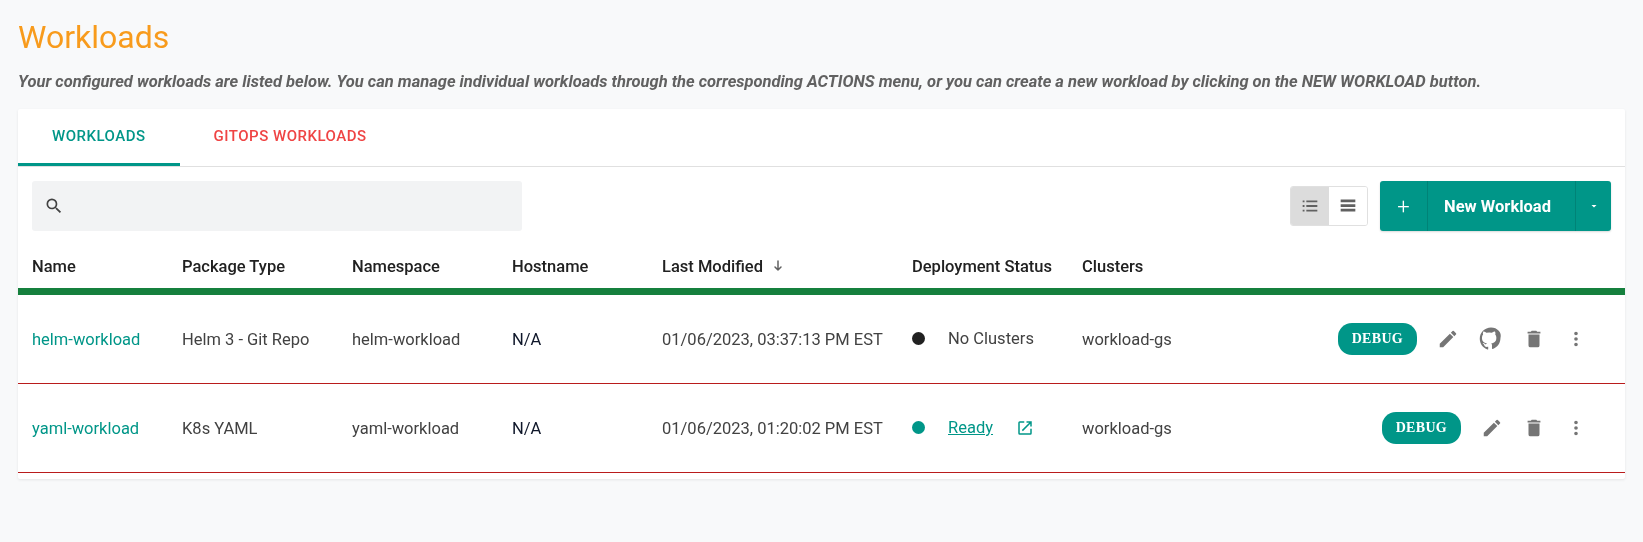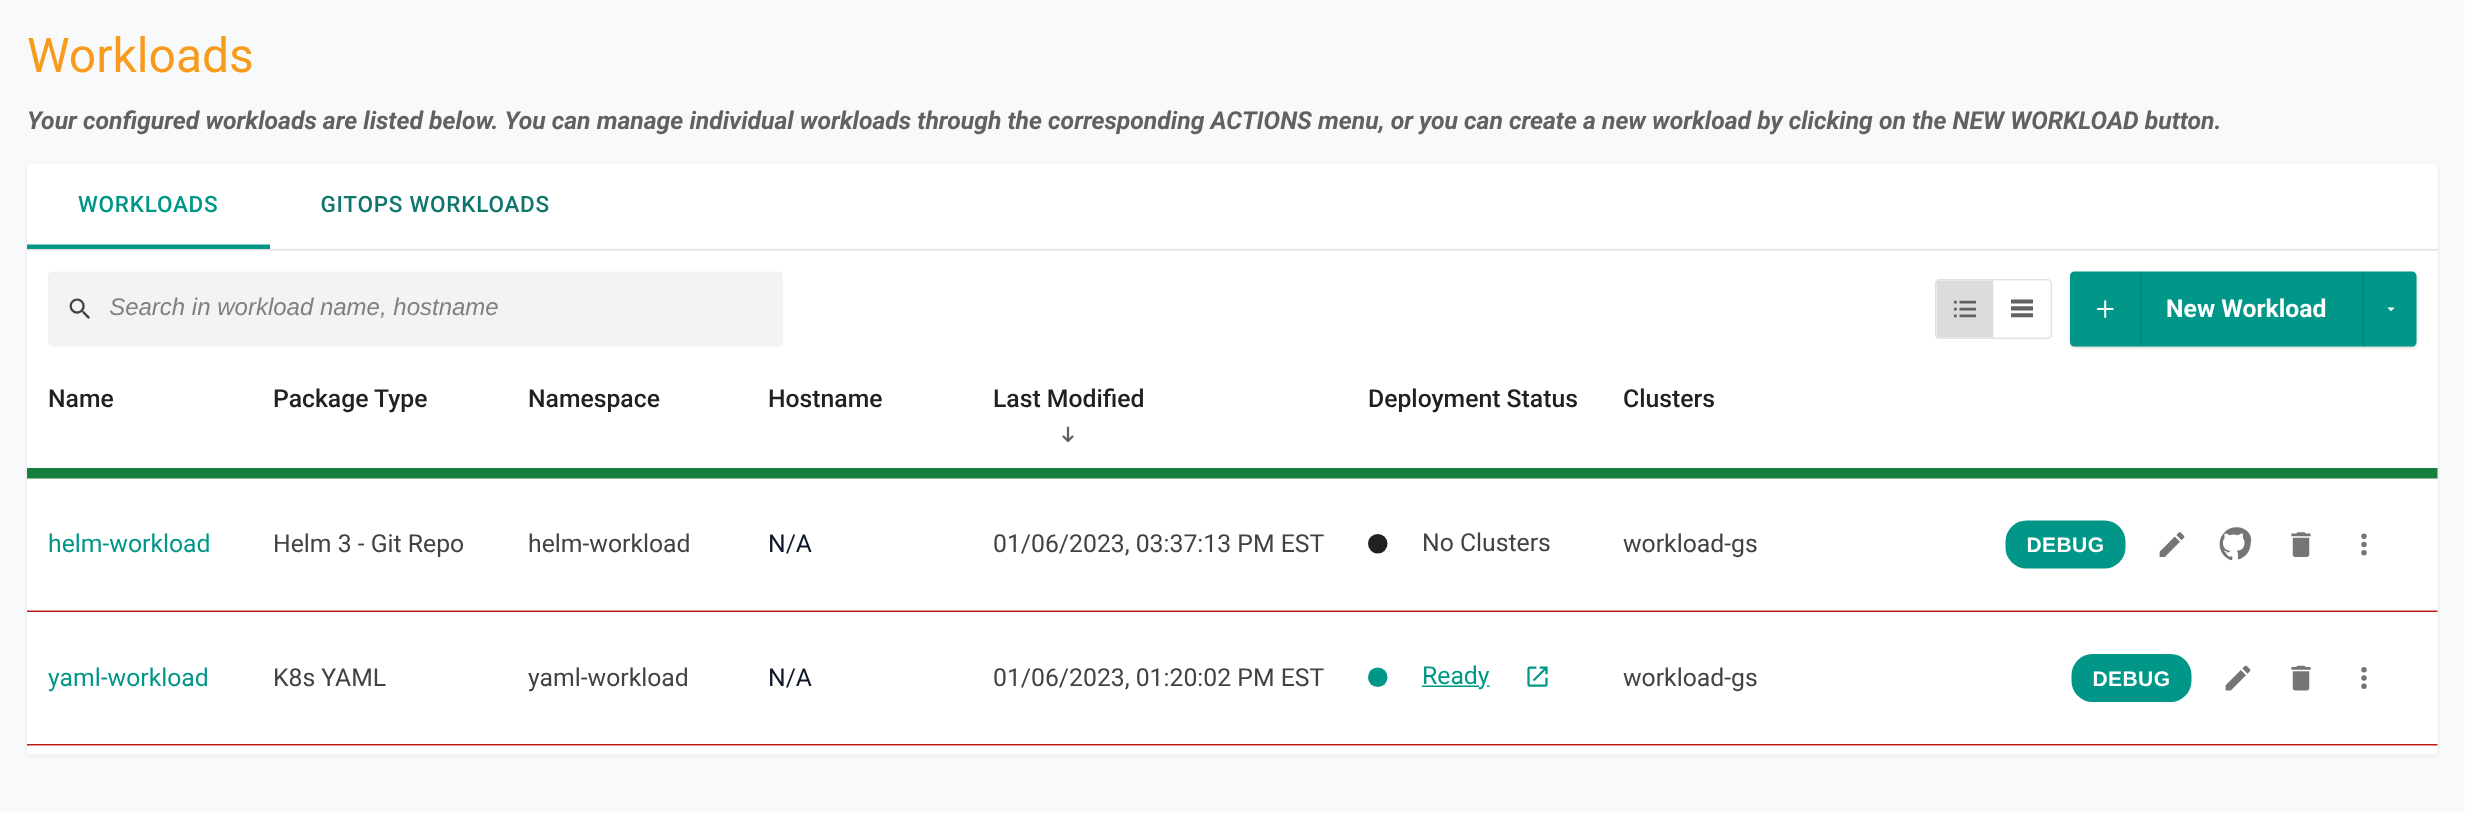--- a/index.html
+++ b/index.html
@@ -33,21 +33,21 @@
     padding-bottom: 6px;
   }
   .tabs {
     display: flex;
     border-bottom: 1px solid #e0e0e0;
   }
   .tab {
     padding: 18px 34px;
     letter-spacing: .5px;
     font-weight: 500;
-    color: #0f766e;
+    color: #ef4444;
     cursor: pointer;
     font-size: 15px;
   }
   .tab.active {
     color: #009688;
     border-bottom: 3px solid #009688;
   }
   .toolbar {
     display: flex;
     align-items: center;
@@ -144,21 +144,20 @@
     padding: 28px 14px;
     border-bottom: 1px solid #b91c1c;
     vertical-align: middle;
     color: #424242;
     font-size: 16.5px;
   }
   .th-sort {
     display: inline-flex;
     align-items: center;
     gap: 6px;
-    flex-direction: column;
   }
   .th-sort svg { fill: #616161; }
   .link { color: #009688; cursor: pointer; }
   .na { color: #0f172a; }
   .status {
     display: inline-flex;
     align-items: center;
     gap: 23px;
   }
   .status-dot {
@@ -173,20 +172,21 @@
   .debug-btn {
     background: #009688;
     color: #fff;
     border: none;
     border-radius: 14px;
     padding: 8px 14px;
     font-weight: 600;
     font-size: 14px;
     letter-spacing: .3px;
     cursor: pointer;
+    font-family: Liberation Serif, serif;
   }
   .ico { fill: #757575; cursor: pointer; }
   .col-name { width: 150px; }
   .col-pkg { width: 170px; }
   .col-ns { width: 160px; }
   .col-host { width: 150px; }
   .col-lm { width: 250px; }
   .col-ds { width: 170px; }
   .col-cl { width: 140px; }
 </style>
@@ -201,21 +201,20 @@
   <div class="tabs">
     <div class="tab active">WORKLOADS</div>
     <div class="tab">GITOPS WORKLOADS</div>
   </div>
 
   <div class="toolbar">
     <div class="search-wrap">
       <svg class="search-icon-svg" width="20" height="20" viewBox="0 0 24 24">
           <path d="M15.5 14h-.79l-.28-.27A6.471 6.471 0 0016 9.5 6.5 6.5 0 109.5 16c1.61 0 3.09-.59 4.23-1.57l.27.28v.79l5 4.99L20.49 19l-4.99-5zm-6 0C7.01 14 5 11.99 5 9.5S7.01 5 9.5 5 14 7.01 14 9.5 11.99 14 9.5 14z"></path>
         </svg>
-      <input class="search-input" type="text" placeholder="Search in workload name, hostname" style="">
     </div>
     <div class="spacer"></div>
     <div class="view-toggle">
       <div class="vt-btn active">
         <svg width="22" height="22" viewBox="0 0 24 24">
             <path d="M4 6h2v2H4zM4 11h2v2H4zM4 16h2v2H4zM8 6h12v2H8zM8 11h12v2H8zM8 16h12v2H8z"></path>
           </svg>
       </div>
       <div class="vt-btn">
         <svg width="22" height="22" viewBox="0 0 24 24" fill="#009688">

